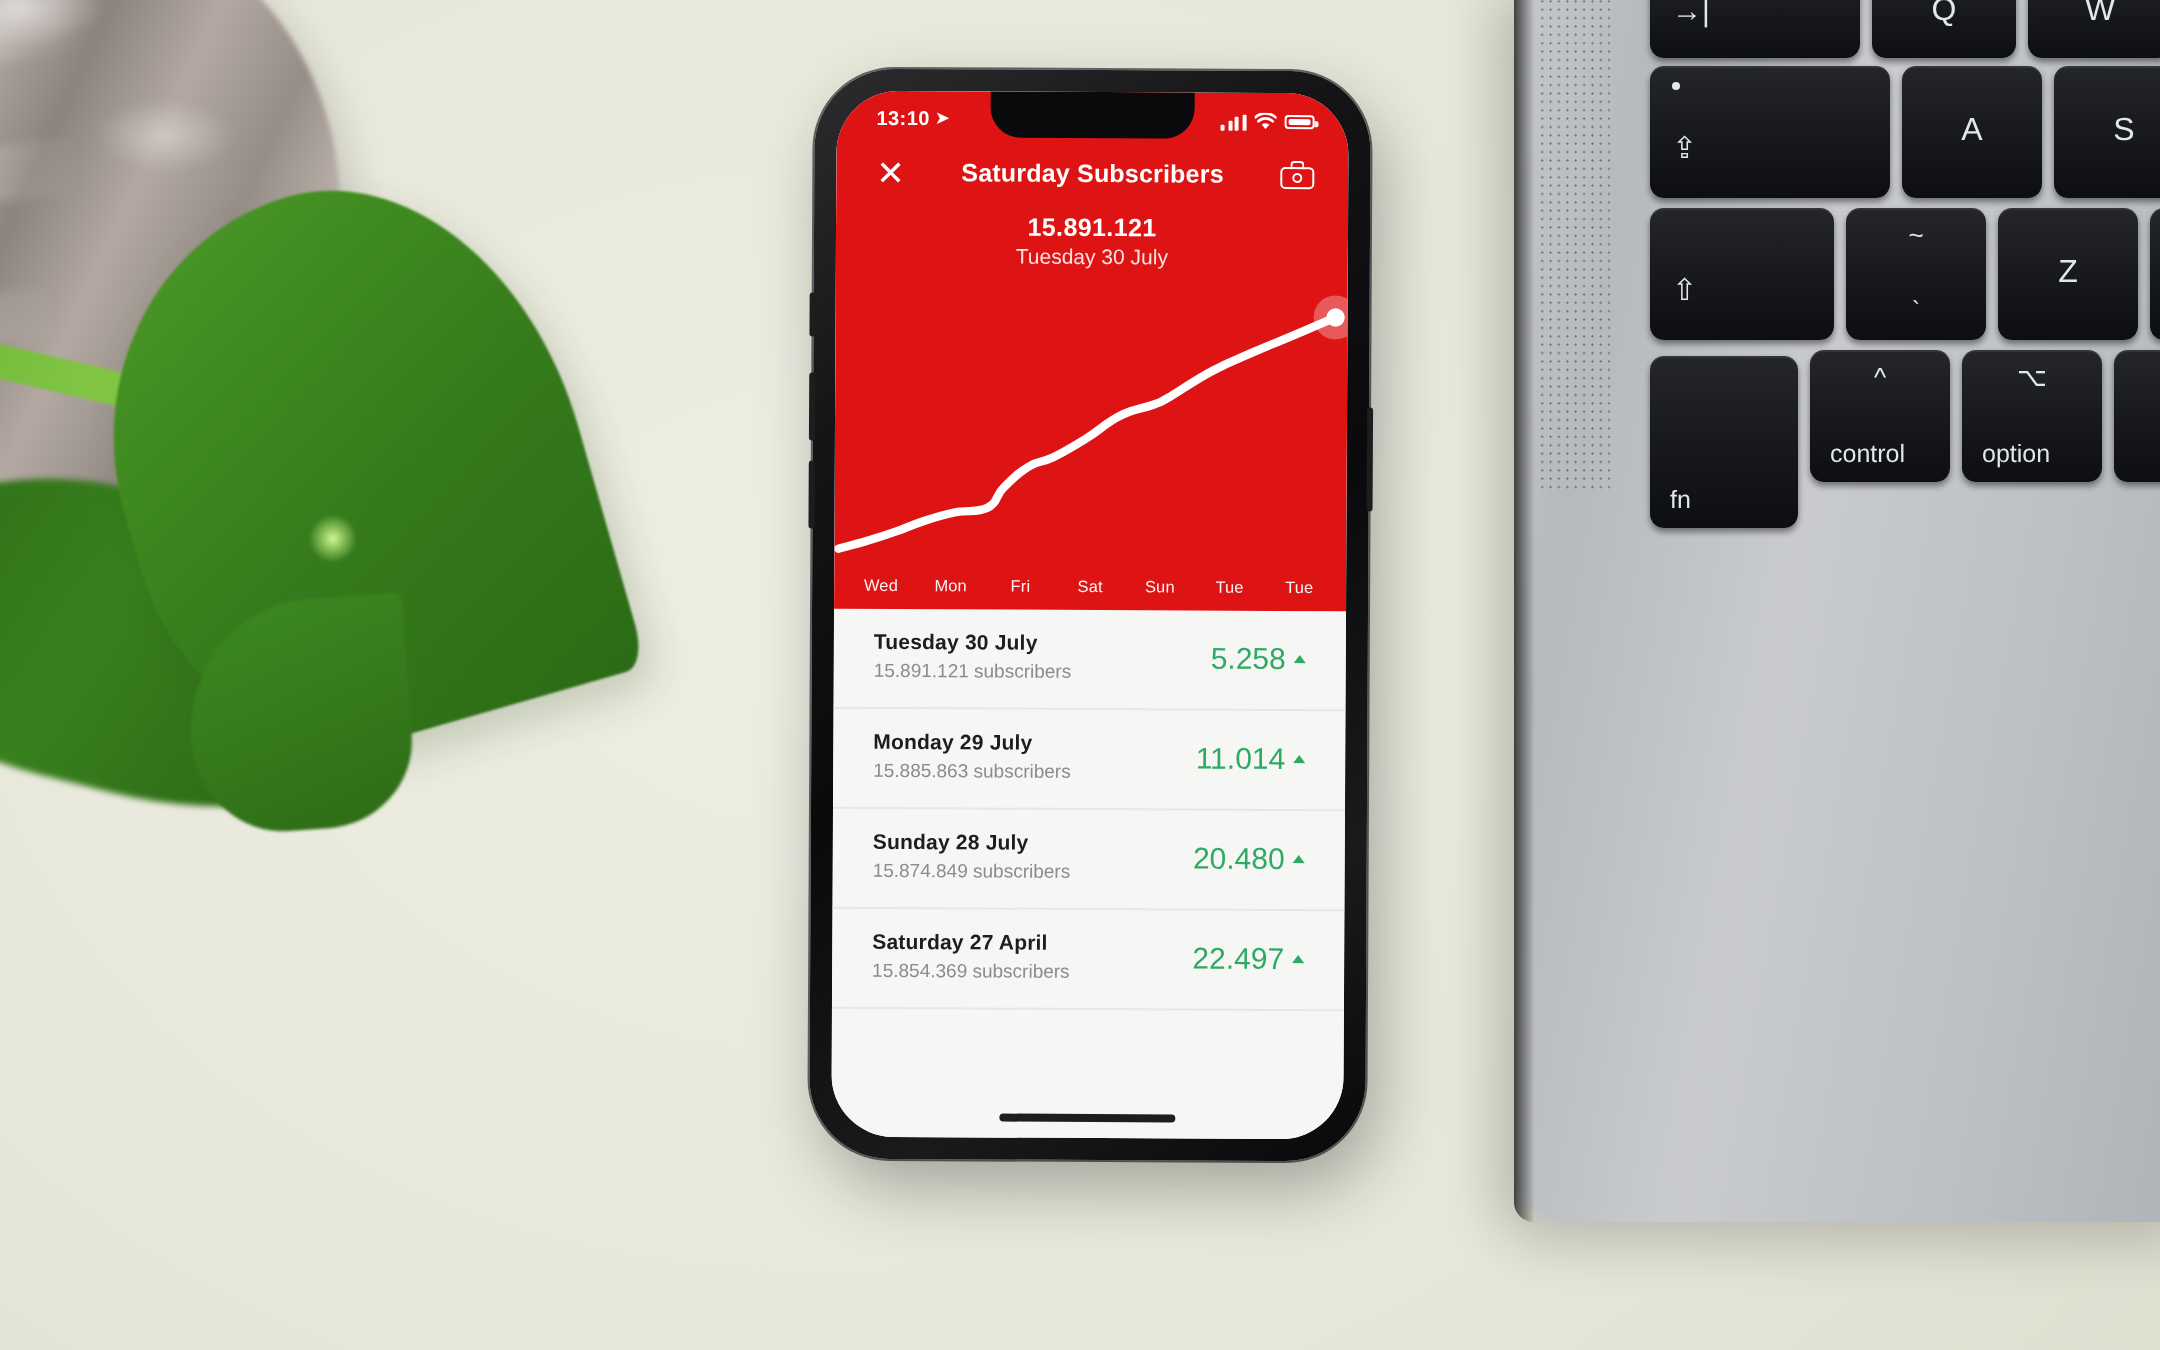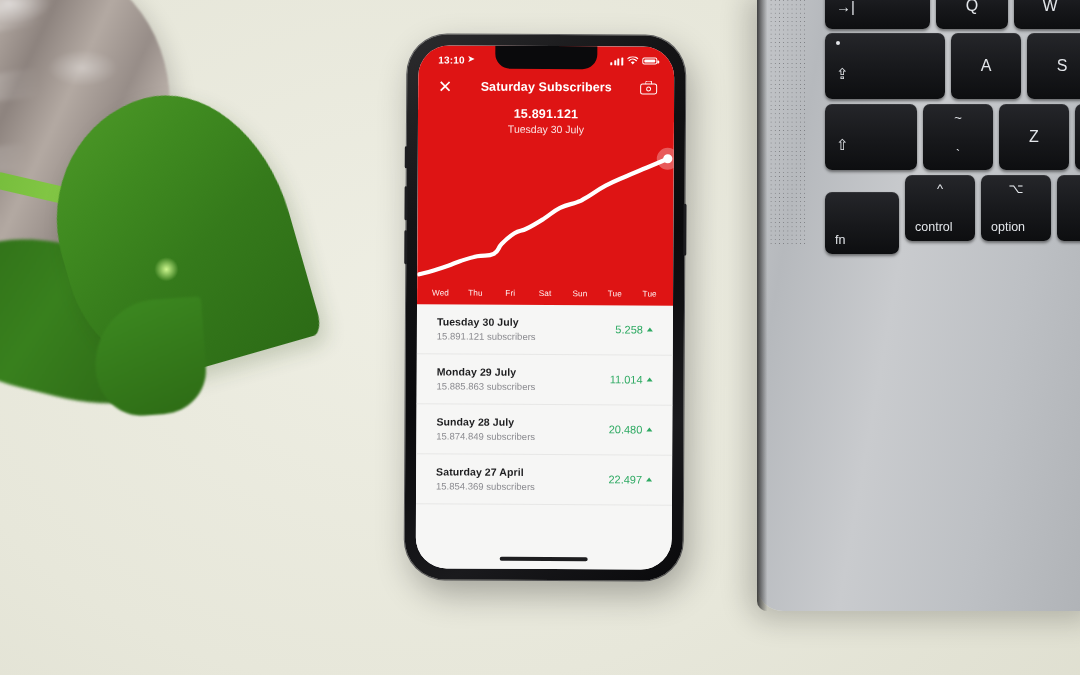--- a/index.html
+++ b/index.html
@@ -193,21 +193,21 @@
   .daylabels span { flex:1; text-align:center; }
 
   
   .list { background:#f6f6f5; height:100%; }
   .row {
     display:flex; align-items:center; justify-content:space-between;
     padding:11px 20px 12px; border-bottom:1px solid #e7e7e6;
   }
   .row-left .r-title { font-size:10.5px; font-weight:bold; color:#1d1d1f; letter-spacing:.1px; }
   .row-left .r-sub { font-size:9.5px; color:#8b8b90; margin-top:3px; }
-  .row-right { display:flex; align-items:center; gap:4px; color:#2faa63; font-size:11px; }
+  .row-right { display:flex; align-items:center; gap:4px; color:#2faa63; font-size:15px; }
   .tri { width:0;height:0;border-left:3.2px solid transparent;border-right:3.2px solid transparent;border-bottom:4.6px solid #2faa63; }
 
   .home-ind {
     position:absolute; left:50%; bottom:8px; transform:translateX(-50%);
     width:88px; height:3.6px; background:#1d1d1f; border-radius:2px;
   }
 </style>
 </head>
 <body>
 
@@ -256,21 +256,21 @@
     </div>
     <div class="key" style="left:114px; top:122px; width:70px; height:66px;">
       <span class="glyph-top">~</span>
       <span class="glyph-bot">`</span>
     </div>
     <div class="key" style="left:190px; top:122px; width:70px; height:66px;">
       <span>Z</span>
     </div>
     <div class="key" style="left:266px; top:122px; width:70px; height:66px;"></div>
 
-    <div class="key lbl-bl" style="left:16px;  top:210px; width:74px; height:62px;">
+    <div class="key lbl-bl" style="left:16px;  top:196px; width:74px; height:86px;">
       <span>fn</span>
     </div>
     <div class="key lbl-bl" style="left:96px;  top:193px; width:70px; height:66px;">
       <span class="glyph-top">^</span>
       <span>control</span>
     </div>
     <div class="key lbl-bl" style="left:172px; top:193px; width:70px; height:66px;">
       <span class="glyph-top">⌥</span>
       <span>option</span>
     </div>
@@ -334,21 +334,21 @@
           <path id="chart-line" fill="none" stroke="#ffffff" stroke-width="4.2" stroke-linecap="round" stroke-linejoin="round" vector-effect="non-scaling-stroke" d="M2.00,138.00 C5.18,137.12 10.10,135.94 16.47,134.00 C22.83,132.06 25.02,131.31 30.93,129.20 C36.84,127.09 36.97,126.51 43.33,124.40 C49.70,122.29 52.59,121.18 59.87,119.60 C67.14,118.02 70.94,120.02 76.40,117.20 C81.86,114.38 80.12,111.38 84.67,106.80 C89.21,102.22 91.61,99.74 97.07,96.40 C102.52,93.06 103.10,94.77 109.47,91.60 C115.83,88.43 118.73,86.58 126.00,82.00 C133.27,77.42 135.26,74.50 142.53,70.80 C149.81,67.10 153.61,67.31 159.07,65.20 C164.52,63.09 160.97,64.90 167.33,61.20 C173.70,57.50 178.91,53.33 188.00,48.40 C197.09,43.47 199.57,42.85 208.67,38.80 C217.76,34.75 220.24,33.89 229.33,30.00 C238.43,26.11 245.45,23.06 250.00,21.10"></path>
           <g>
             <circle id="marker-halo" r="11" fill="rgba(255,255,255,.30)" cx="250.00" cy="21.10"></circle>
             <circle id="marker-dot" r="4.6" fill="#ffffff" cx="250.00" cy="21.10"></circle>
           </g>
         </svg>
       </div>
 
       <div class="daylabels" id="day-labels">
           <span>Wed</span>
-          <span>Thu</span>
+          <span>Mon</span>
           <span>Fri</span>
           <span>Sat</span>
           <span>Sun</span>
           <span>Tue</span>
           <span>Tue</span>
         </div>
     </div>
 
     <div class="list" id="subscriber-list">
         <div class="row">

